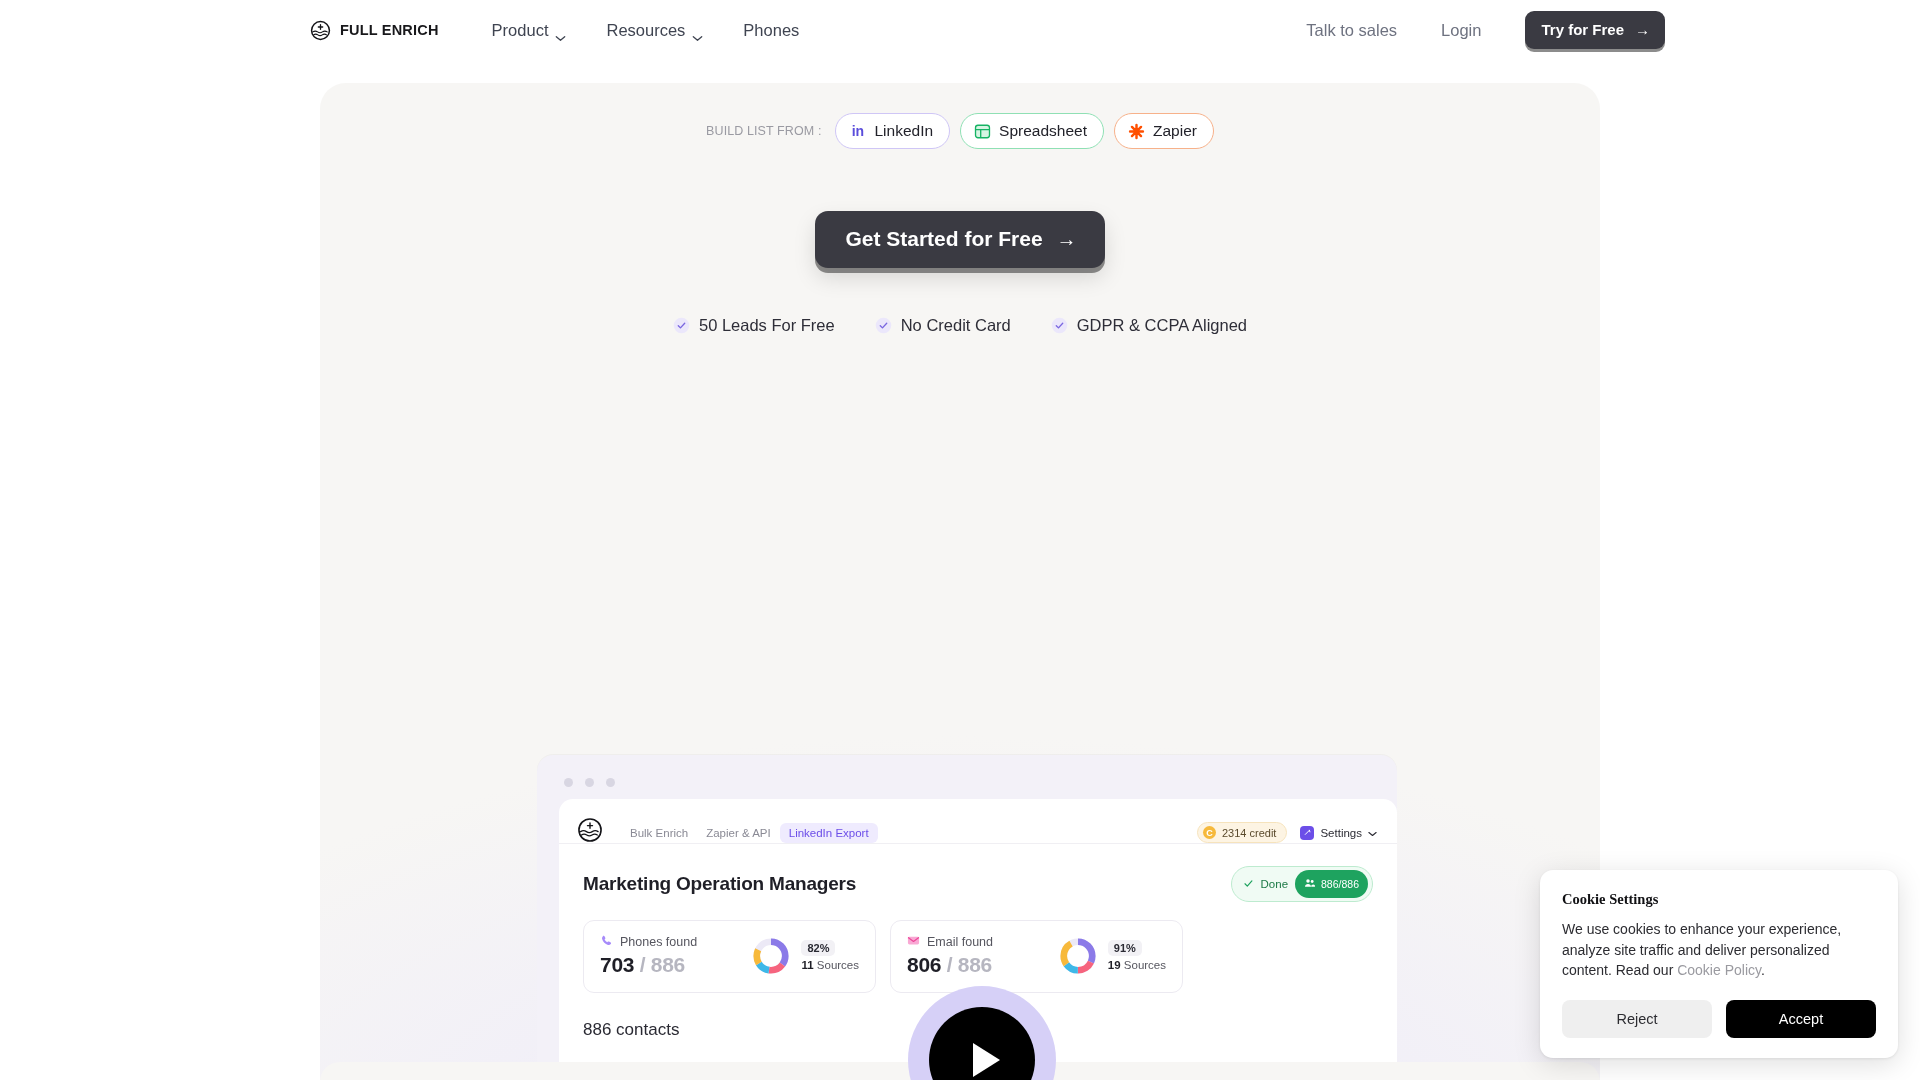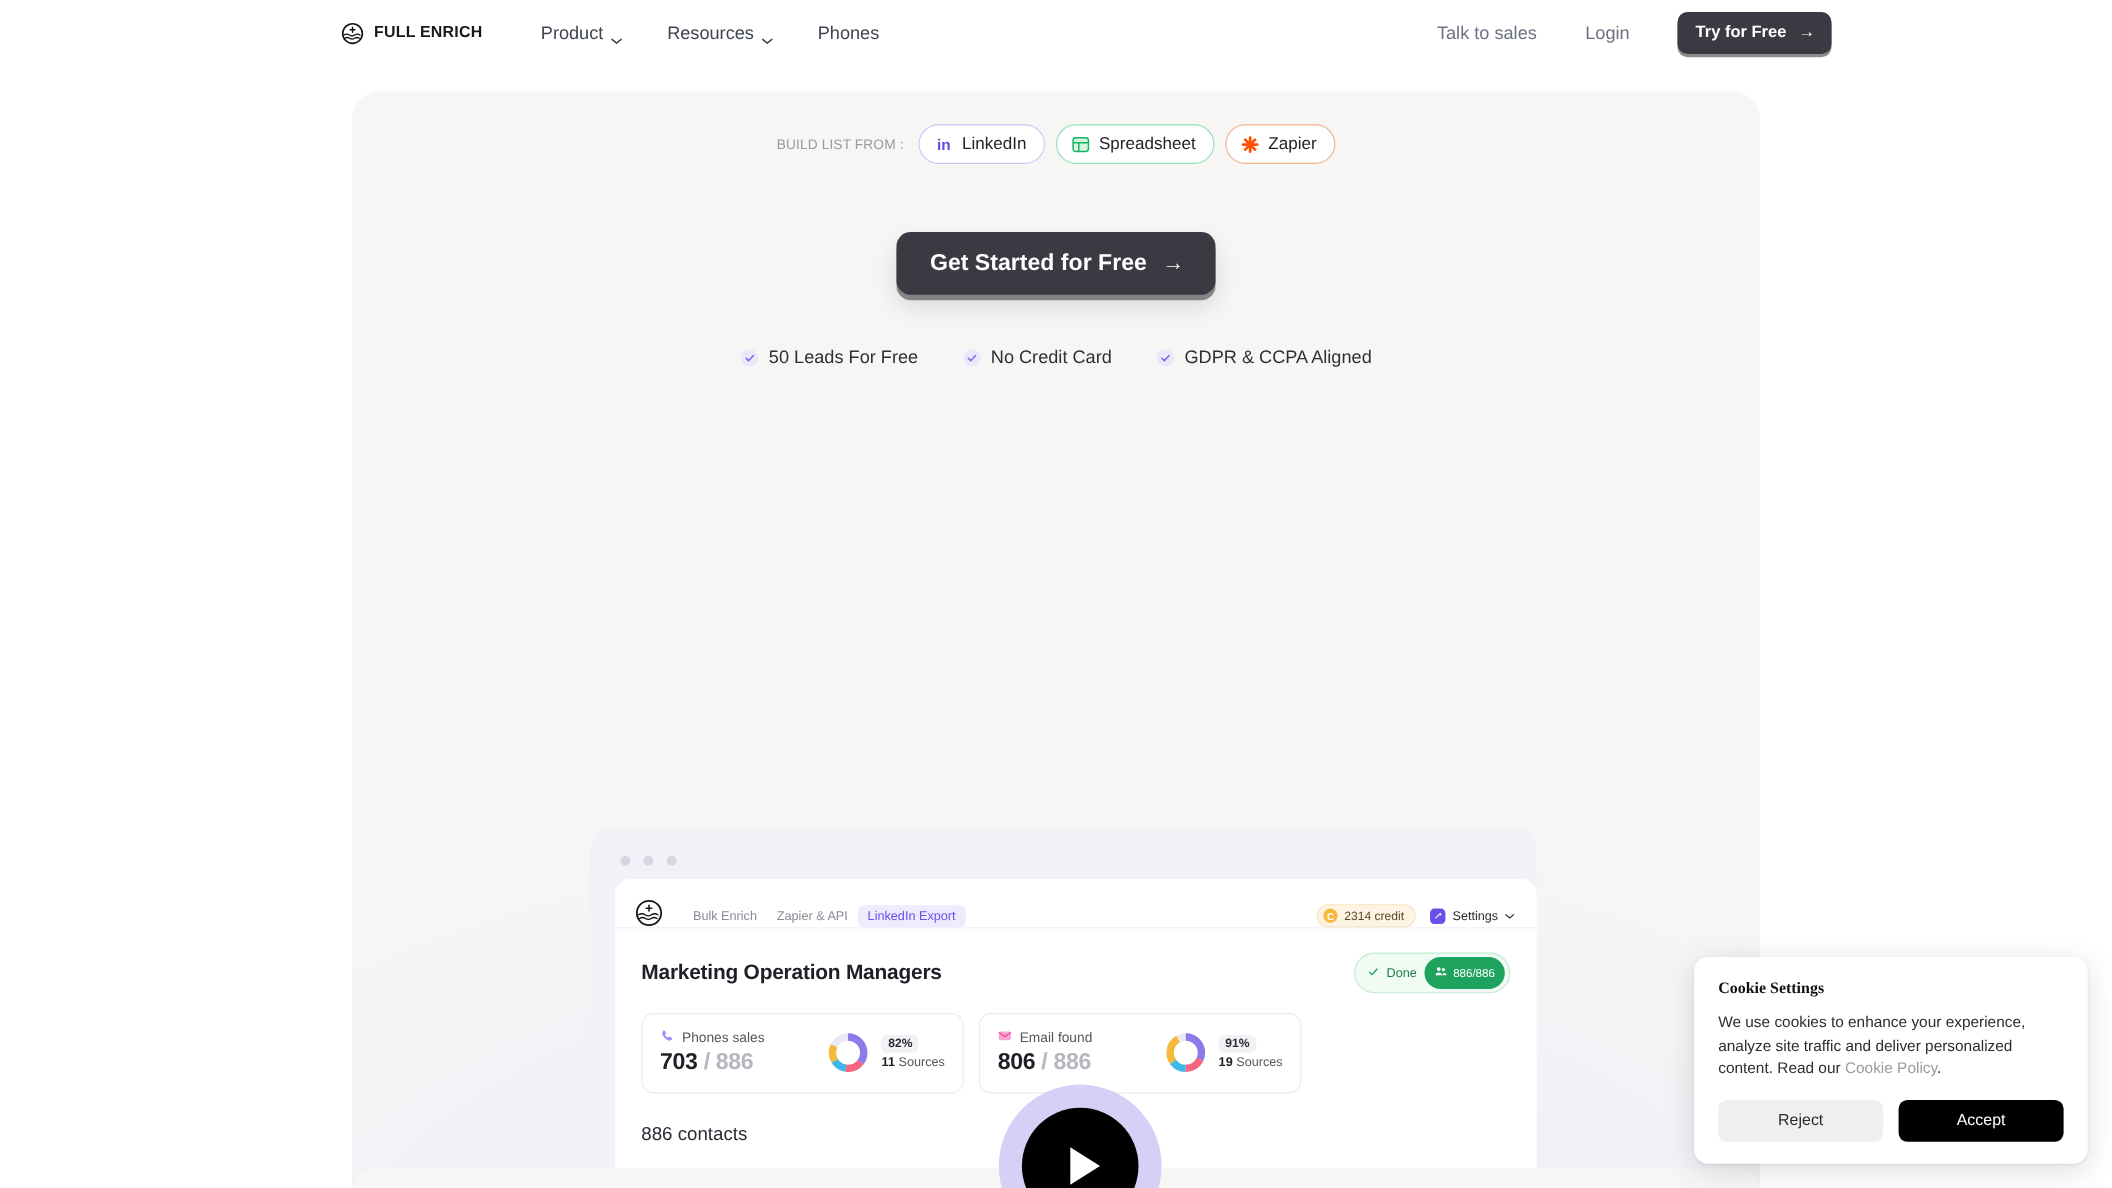--- a/index.html
+++ b/index.html
@@ -498,21 +498,21 @@
           <div class="cards">
 
             <div class="stat">
               <div class="stat-left">
                 <div class="stat-label">
                   <span>
                     <svg viewBox="0 0 14 14" width="13" height="13">
                         <path d="M3 2.2c.8-.6 1.6-.3 2 .5l.7 1.4c.3.6.1 1-.3 1.4l-.5.5c.6 1.3 1.6 2.3 2.9 2.9l.5-.5c.4-.4.8-.6 1.4-.3l1.4.7c.8.4 1.1 1.2.5 2-.7.9-1.8 1.3-3 1-3-.8-5.5-3.3-6.3-6.3-.3-1.2.1-2.3 1-3z" fill="#a78bfa"></path>
                       </svg>
                   </span>
-                  <span>Phones sales</span>
+                  <span>Phones found</span>
                 </div>
                 <div class="stat-num">
                   <span>703</span><span class="den"> / </span><span class="den">886</span>
                 </div>
               </div>
               <div class="stat-right">
                 <span class="donut">
                   <svg viewBox="0 0 40 40" width="38" height="38">
                     <g fill="none" stroke-width="7">
                       <circle cx="20" cy="20" r="15" stroke="#ece9f6"></circle>

